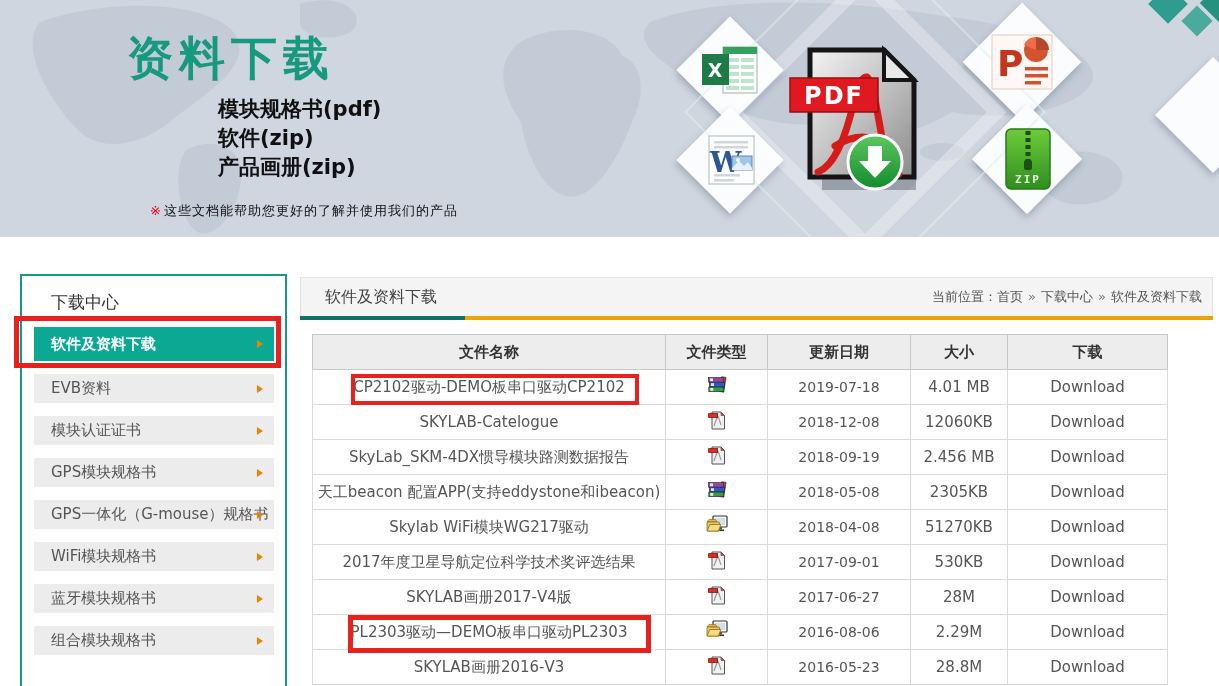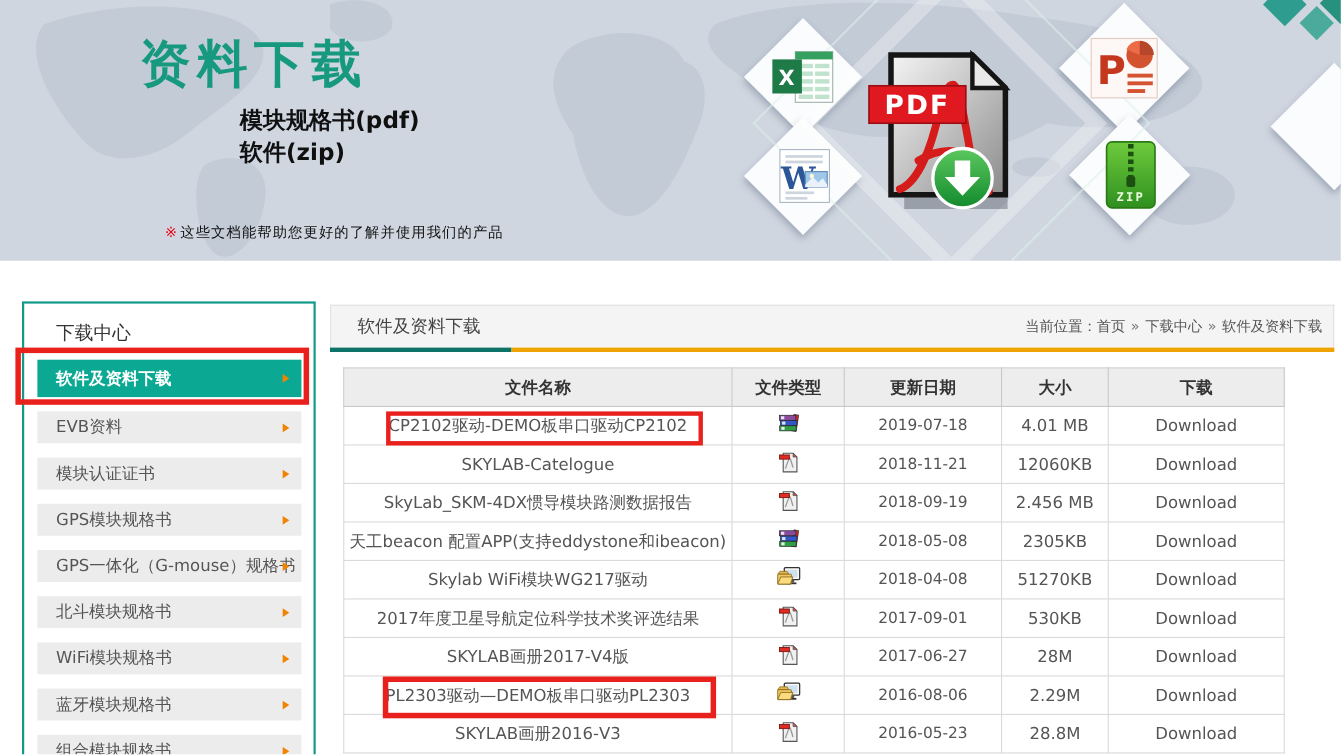--- a/index.html
+++ b/index.html
@@ -92,20 +92,21 @@
         <ellipse cx="992" cy="166" rx="16" ry="7"></ellipse>
         <path d="M1042 162 C1072 144 1112 150 1122 172 C1127 192 1102 207 1072 204 C1046 201 1030 177 1042 162 Z"></path>
       </g>
     </svg>
 
     <h1 class="banner-title">资料下载</h1>
 
     <div class="banner-lines">
       <div>模块规格书(pdf)</div>
       <div>软件(zip)</div>
+      <div>产品画册(zip)</div>
     </div>
 
     <div class="banner-note">
       <span class="note-mark">※</span><span>这些文档能帮助您更好的了解并使用我们的产品</span>
     </div>
 
     <i class="diamond d-excel"></i>
     <i class="diamond d-word"></i>
     <i class="diamond d-ppt"></i>
     <i class="diamond d-zip"></i>
@@ -198,21 +199,20 @@
   </header>
 
   <aside class="sidebar">
     <div class="sidebar-title">下载中心</div>
     <nav id="sidebar-items">
         <div class="side-item active"><span>软件及资料下载</span><i class="arr"></i></div>
         <div class="side-item"><span>EVB资料</span><i class="arr"></i></div>
         <div class="side-item"><span>模块认证证书</span><i class="arr"></i></div>
         <div class="side-item"><span>GPS模块规格书</span><i class="arr"></i></div>
         <div class="side-item"><span>GPS一体化（G-mouse）规格书</span><i class="arr"></i></div>
-        <div class="side-item"><span>北斗模块规格书</span><i class="arr"></i></div>
         <div class="side-item"><span>WiFi模块规格书</span><i class="arr"></i></div>
         <div class="side-item"><span>蓝牙模块规格书</span><i class="arr"></i></div>
         <div class="side-item"><span>组合模块规格书</span><i class="arr"></i></div>
       </nav>
   </aside>
 
   <section class="main">
     <div class="main-header">
       <span class="tab-title">软件及资料下载</span>
       <span class="breadcrumb" id="breadcrumb"><span>当前位置：</span><span class="bc-link">首页</span><span class="bc-sep">»</span><span class="bc-link">下载中心</span><span class="bc-sep">»</span><span class="bc-link">软件及资料下载</span></span>
@@ -256,21 +256,21 @@
             <td><span class="dl-link">Download</span></td>
           </tr>
           <tr>
             <td>SKYLAB-Catelogue</td>
             <td><span class="type-ic"><svg width="18" height="21" viewBox="0 0 18 21">
       <path d="M4 2 h9 l3.5 3.5 v13.5 h-12.5 z" fill="#f1f1f1" stroke="#555" stroke-width="1"></path>
       <path d="M13 2 l3.5 3.5 h-3.5 z" fill="#e0483e" stroke="#555" stroke-width="0.7"></path>
       <path d="M6 16 C8 10 9 7.5 10 6.5 C11 7.5 11.5 11 13 15" stroke="#9a9a9a" fill="none" stroke-width="1.2"></path>
       <rect x="0.6" y="3.6" width="9" height="3.8" fill="#e02b20" stroke="#7a1512" stroke-width="0.8"></rect>
     </svg></span></td>
-            <td class="c-date">2018-11-21</td>
+            <td class="c-date">2018-12-08</td>
             <td>12060KB</td>
             <td><span class="dl-link">Download</span></td>
           </tr>
           <tr>
             <td>SkyLab_SKM-4DX惯导模块路测数据报告</td>
             <td><span class="type-ic"><svg width="18" height="21" viewBox="0 0 18 21">
       <path d="M4 2 h9 l3.5 3.5 v13.5 h-12.5 z" fill="#f1f1f1" stroke="#555" stroke-width="1"></path>
       <path d="M13 2 l3.5 3.5 h-3.5 z" fill="#e0483e" stroke="#555" stroke-width="0.7"></path>
       <path d="M6 16 C8 10 9 7.5 10 6.5 C11 7.5 11.5 11 13 15" stroke="#9a9a9a" fill="none" stroke-width="1.2"></path>
       <rect x="0.6" y="3.6" width="9" height="3.8" fill="#e02b20" stroke="#7a1512" stroke-width="0.8"></rect>

